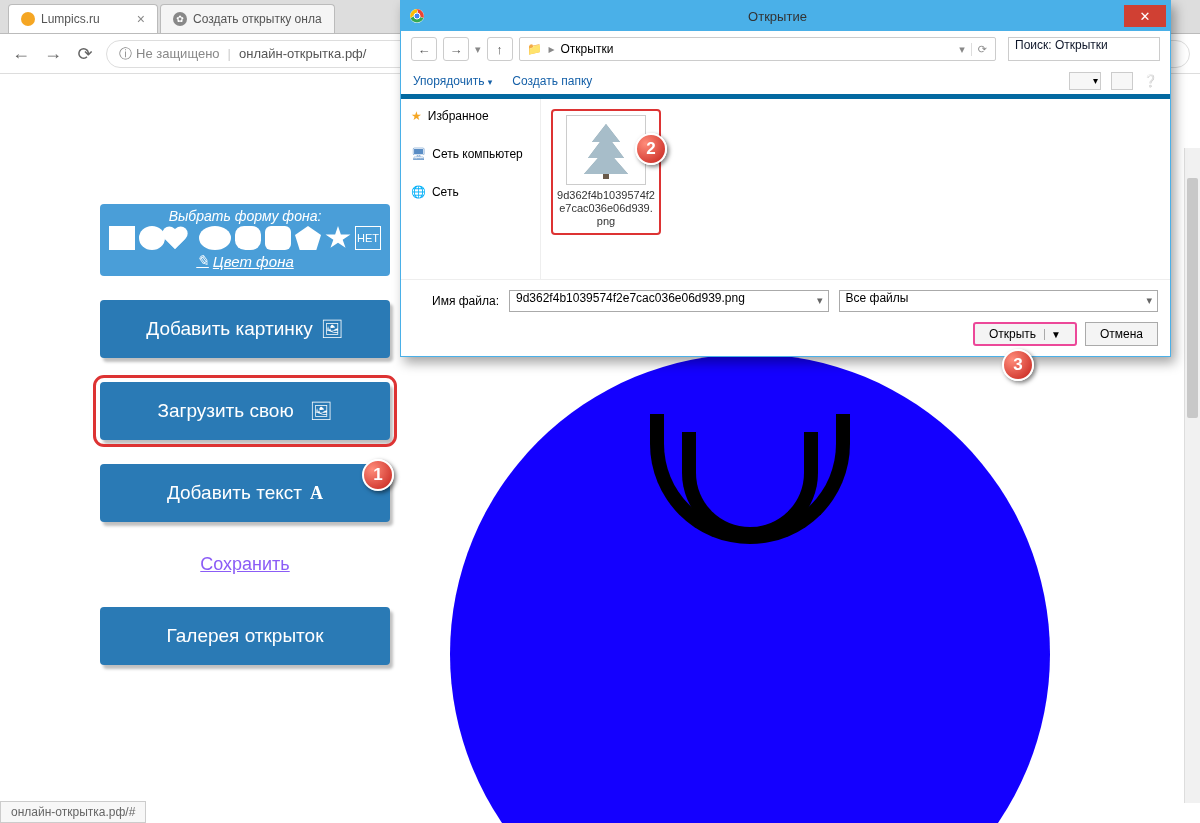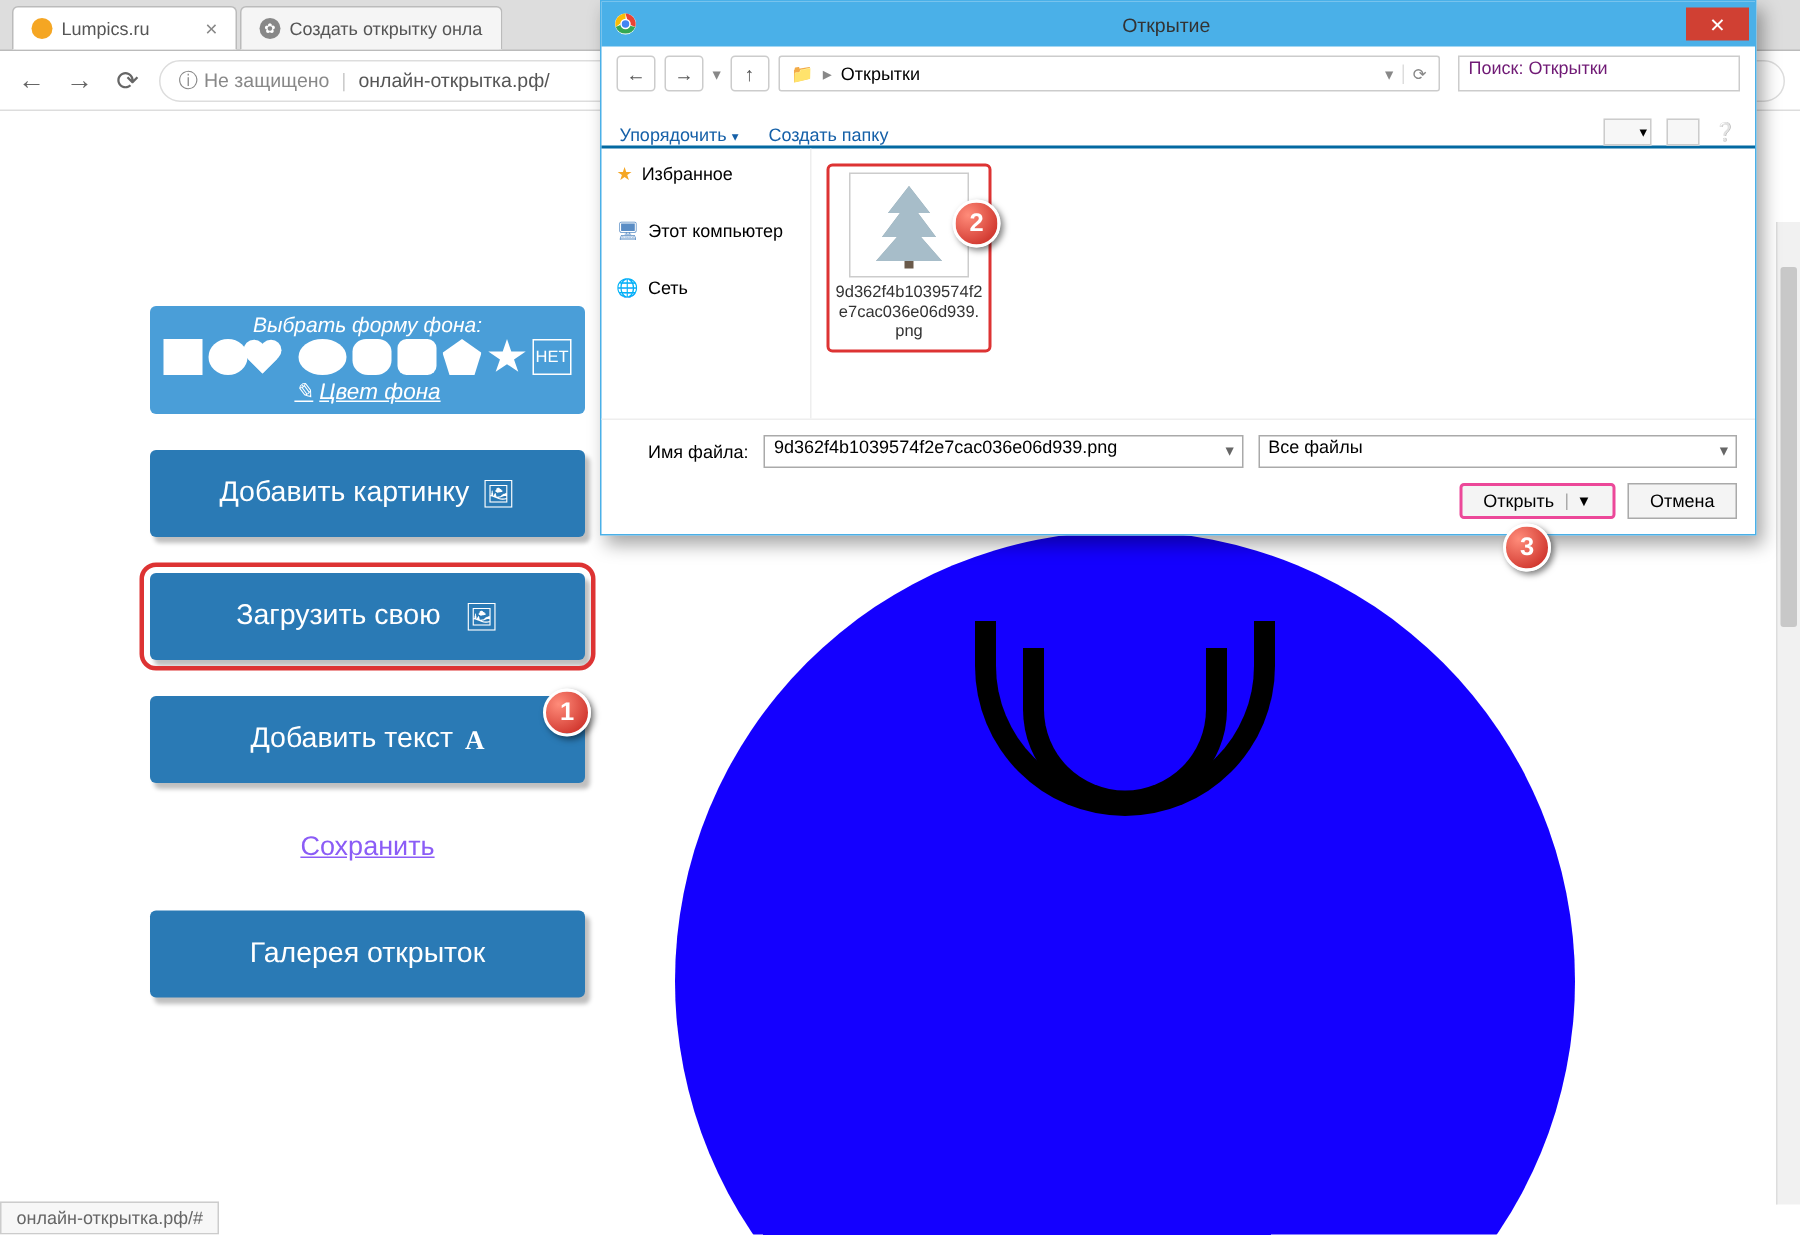--- a/index.html
+++ b/index.html
@@ -65,23 +65,23 @@
 .dialog-shadow { position: absolute; left: 400px; top: 0; width: 771px; filter: drop-shadow(4px 6px 6px rgba(0,0,0,0.35)); z-index: 10; }
 .dialog { background: #fff; border: 1px solid #4ab0e8; }
 .dlg-titlebar { height: 30px; background: #4ab0e8; display: flex; align-items: center; padding: 0 4px 0 8px; }
 .dlg-icon { width: 16px; height: 16px; margin-right: 6px; }
 .dlg-title { flex: 1; text-align: center; color: #333; font-size: 13px; }
 .dlg-close { width: 42px; height: 22px; background: #d04033; color: #fff; display: flex; align-items: center; justify-content: center; cursor: pointer; font-size: 13px; }
 
 .dlg-nav { height: 36px; display: flex; align-items: center; padding: 0 10px; gap: 6px; }
 .dlg-nav-btn { width: 26px; height: 24px; border: 1px solid #ccc; border-radius: 3px; display: flex; align-items: center; justify-content: center; color: #555; cursor: pointer; font-size: 13px; }
 .dlg-path { flex: 1; border: 1px solid #ccc; height: 24px; display: flex; align-items: center; padding: 0 8px; font-size: 12px; gap: 6px; border-radius: 2px; }
-.dlg-search { width: 188px; border: 1px solid #ccc; height: 24px; padding: 0 6px; font-size: 12px; margin-left: 6px; color: #701a75; }
-
-.dlg-toolbar { height: 32px; display: flex; align-items: flex-end; padding: 0 12px; gap: 20px; font-size: 12px; border-bottom: 2px solid #0369a1; }
+.dlg-search { width: 152px; border: 1px solid #ccc; height: 24px; padding: 0 6px; font-size: 12px; margin-left: 6px; color: #0f172a; }
+
+.dlg-toolbar { height: 32px; display: flex; align-items: center; padding: 0 12px; gap: 20px; font-size: 12px; border-bottom: 5px solid #0369a1; }
 .dlg-tool { color: #1560a8; cursor: pointer; }
 .dlg-tool-right { margin-left: auto; display: flex; gap: 10px; align-items: center; }
 .view-btn { width: 22px; height: 18px; border: 1px solid #ccc; background: #f7f7f7; cursor: pointer; }
 
 .dlg-body { display: flex; height: 180px; }
 .dlg-sidebar { width: 140px; border-right: 1px solid #eee; padding: 6px 4px; font-size: 12px; }
 .dlg-side-item { display: flex; align-items: center; gap: 6px; padding: 4px 6px; cursor: pointer; }
 .fav-star { color: #f5a623; font-size: 12px; }
 .pc-icon { color: #5a8dc5; font-size: 12px; }
 .net-icon { color: #3a9c6a; font-size: 12px; }
@@ -241,21 +241,21 @@
     </div>
 
     <div class="dlg-body">
       <div class="dlg-sidebar">
         <div class="dlg-side-item">
           <span class="fav-star">★</span>
           <span>Избранное</span>
         </div>
         <div class="dlg-side-item" style="margin-top:16px;">
           <span class="pc-icon">🖥</span>
-          <span>Этот компьютер</span>
+          <span>Сеть компьютер</span>
         </div>
         <div class="dlg-side-item" style="margin-top:16px;">
           <span class="net-icon">🌐</span>
           <span>Сеть</span>
         </div>
       </div>
       <div class="dlg-files">
         <div class="file-item selected">
           <div class="file-thumb">
             <svg class="tree-svg" viewBox="0 0 60 60">

